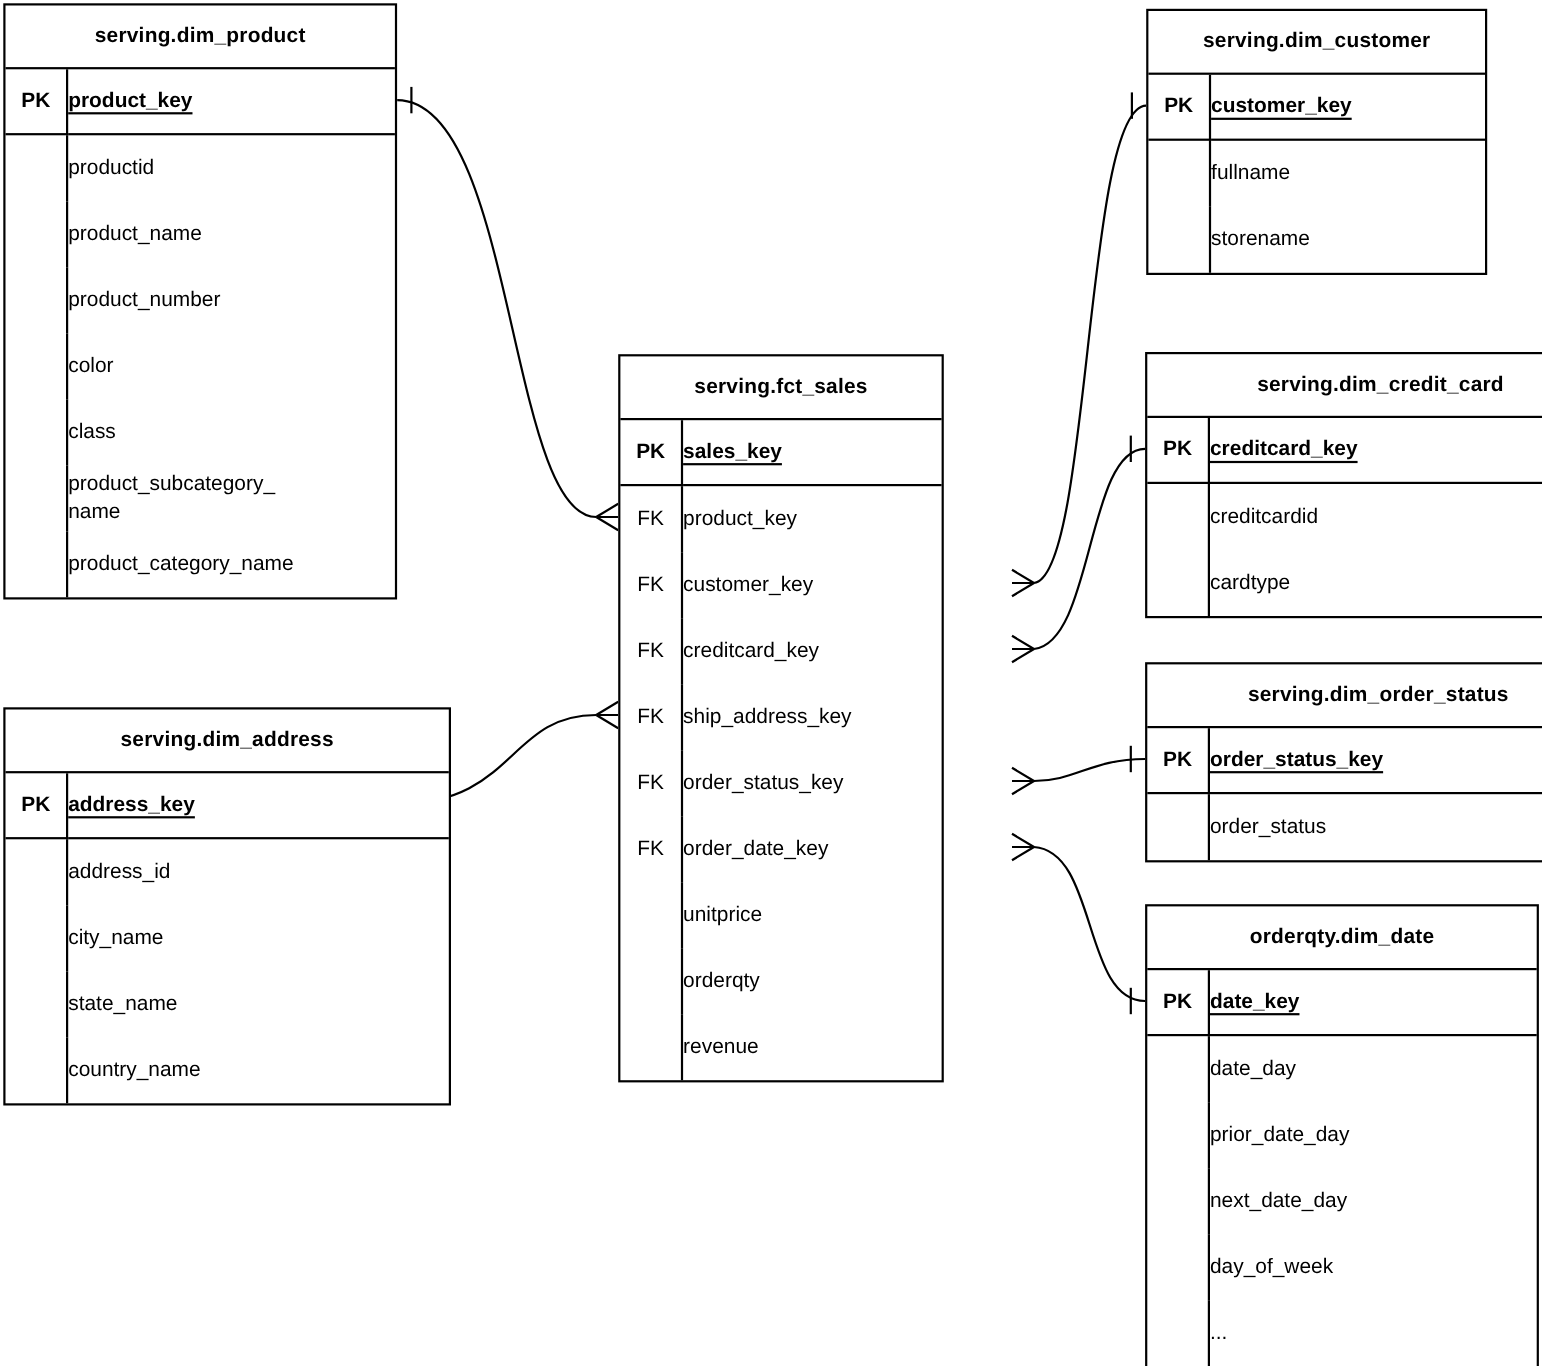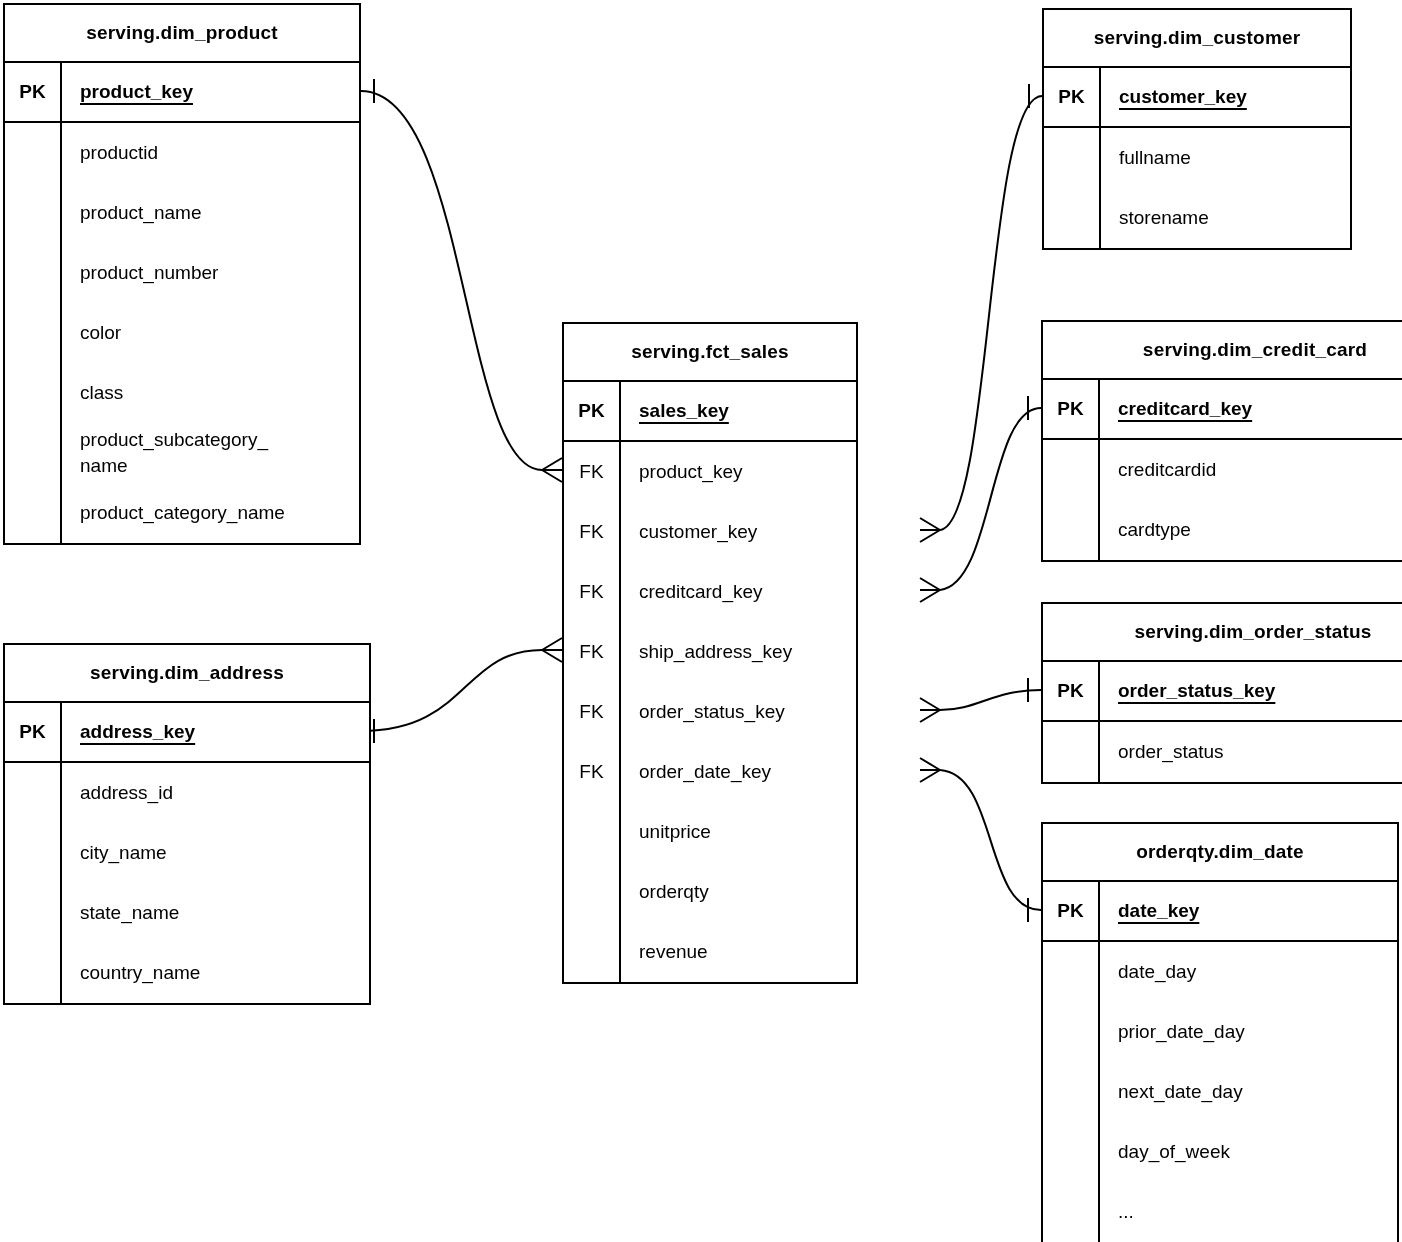--- a/index.html
+++ b/index.html
@@ -38,40 +38,40 @@
     height: 60px;
     display: flex;
     align-items: center;
     justify-content: center;
     box-sizing: border-box;
   }
   .cell-field {
     height: 60px;
     display: flex;
     align-items: center;
-    padding-left: 18px;
+    padding-left: 0;
     box-sizing: border-box;
     white-space: pre-line;
     line-height: 1.35;
   }
   .row-pk .cell-key { height: 60px; border-bottom: 2px solid #000000; font-weight: 700; }
   .row-pk .cell-field {
     height: 60px;
     border-bottom: 2px solid #000000;
     font-weight: 700;
   }
   .pk-name {
     text-decoration: underline;
     text-decoration-thickness: 2px;
     text-underline-offset: 5px;
   }
 
   
   #t-dim-product      { left: 3px;    top: 3px;   width: 358px; }
-  #t-dim-address      { left: 3px;    top: 643px; width: 368px; }
+  #t-dim-address      { left: 3px;    top: 643px; width: 407px; }
   #t-fct-sales        { left: 562px;  top: 322px; width: 296px; }
   #t-dim-customer     { left: 1042px; top: 8px;   width: 310px; text-align: right; }
   #t-dim-credit-card  { left: 1041px; top: 320px; width: 428px; }
   #t-dim-order-status { left: 1041px; top: 602px; width: 424px; }
   #t-dim-date         { left: 1041px; top: 822px; width: 358px; }
 </style>
 </head>
 <body>
 
 <div class="canvas">

